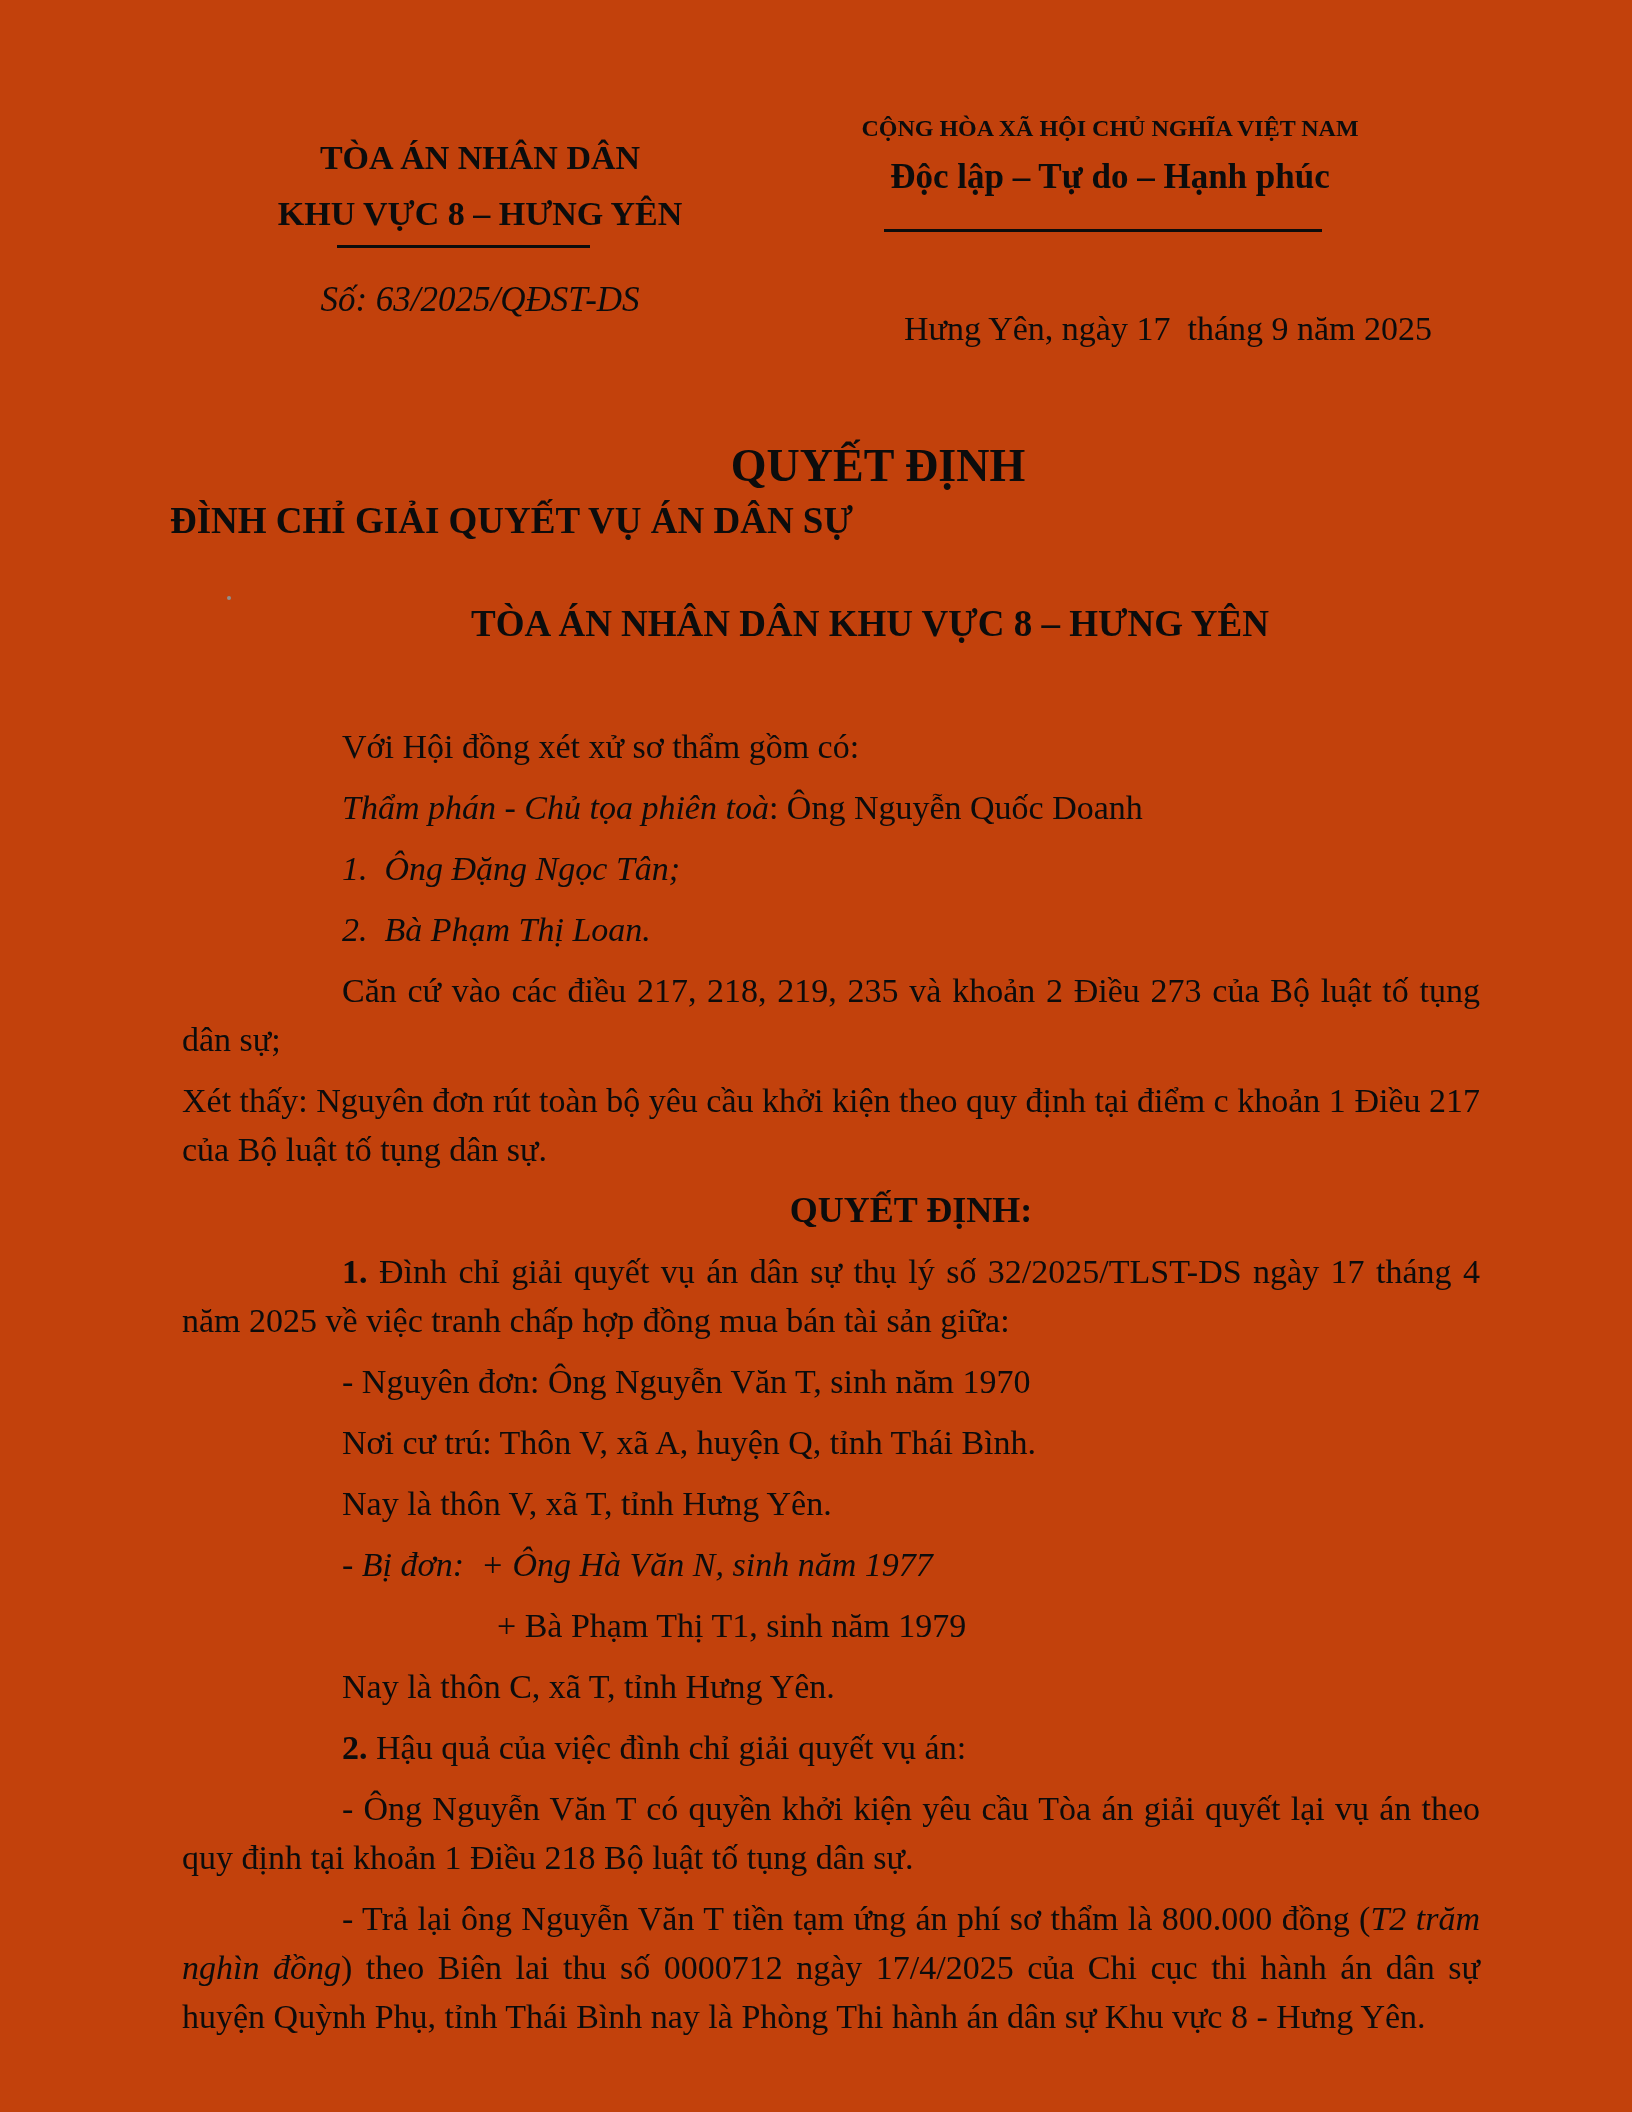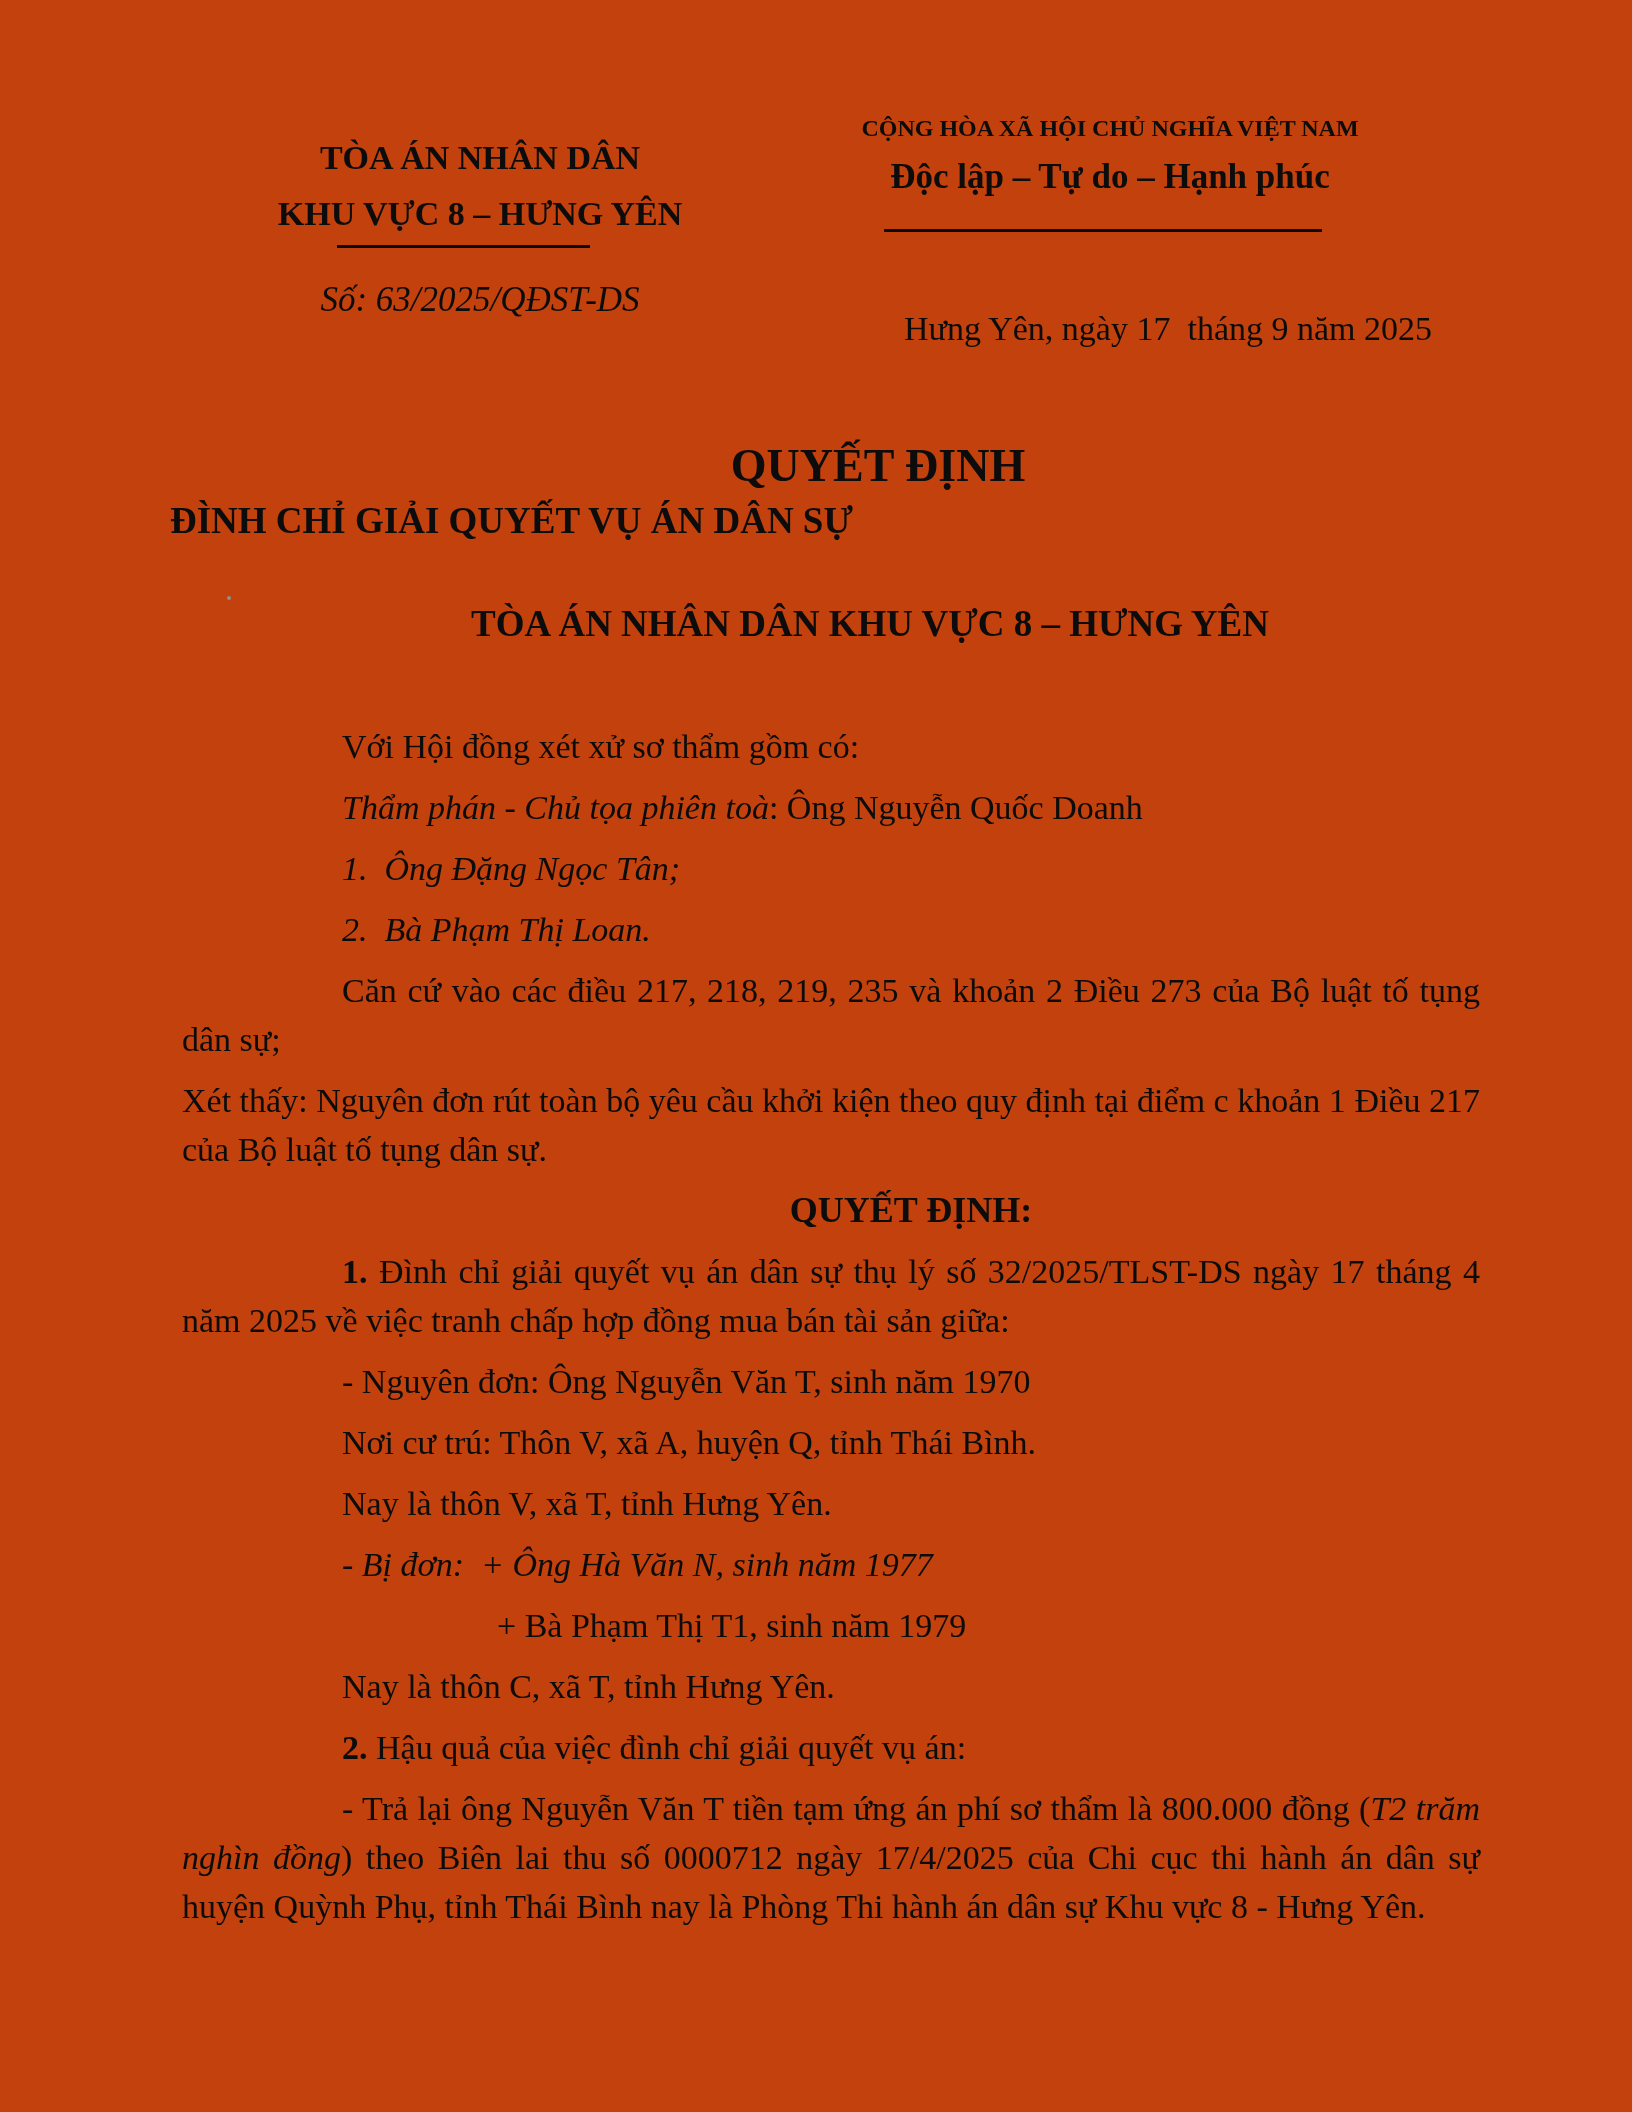--- a/index.html
+++ b/index.html
@@ -112,17 +112,18 @@
     <p class="ind">- Nguyên đơn: Ông Nguyễn Văn T, sinh năm 1970</p>
     <p class="ind">Nơi cư trú: Thôn V, xã A, huyện Q, tỉnh Thái Bình.</p>
     <p class="ind">Nay là thôn V, xã T, tỉnh Hưng Yên.</p>
 
     <p class="ind pre">- Bị đơn:  + Ông Hà Văn N, sinh năm 1977</p>
     <p class="ind2">+ Bà Phạm Thị T1, sinh năm 1979</p>
     <p class="ind">Nay là thôn C, xã T, tỉnh Hưng Yên.</p>
 
     <p class="ind"><span class="b">2.</span><span> Hậu quả của việc đình chỉ giải quyết vụ án:</span></p>
 
+    <p class="ind jst">- Ông Nguyễn Văn T có quyền khởi kiện yêu cầu Tòa án giải quyết lại vụ án theo quy định tại khoản 1 Điều 218 Bộ luật tố tụng dân sự.</p>
 
     <p class="ind jst"><span>- Trả lại ông Nguyễn Văn T tiền tạm ứng án phí sơ thẩm là 800.000 đồng (</span><span class="i">T2 trăm nghìn đồng</span><span>) theo Biên lai thu số 0000712 ngày  17/4/2025 của Chi cục thi hành án dân sự huyện Quỳnh Phụ, tỉnh Thái Bình nay là Phòng Thi hành án dân sự Khu vực 8 - Hưng Yên.</span></p>
   </div>
 
 </div>
 
 </body></html>

